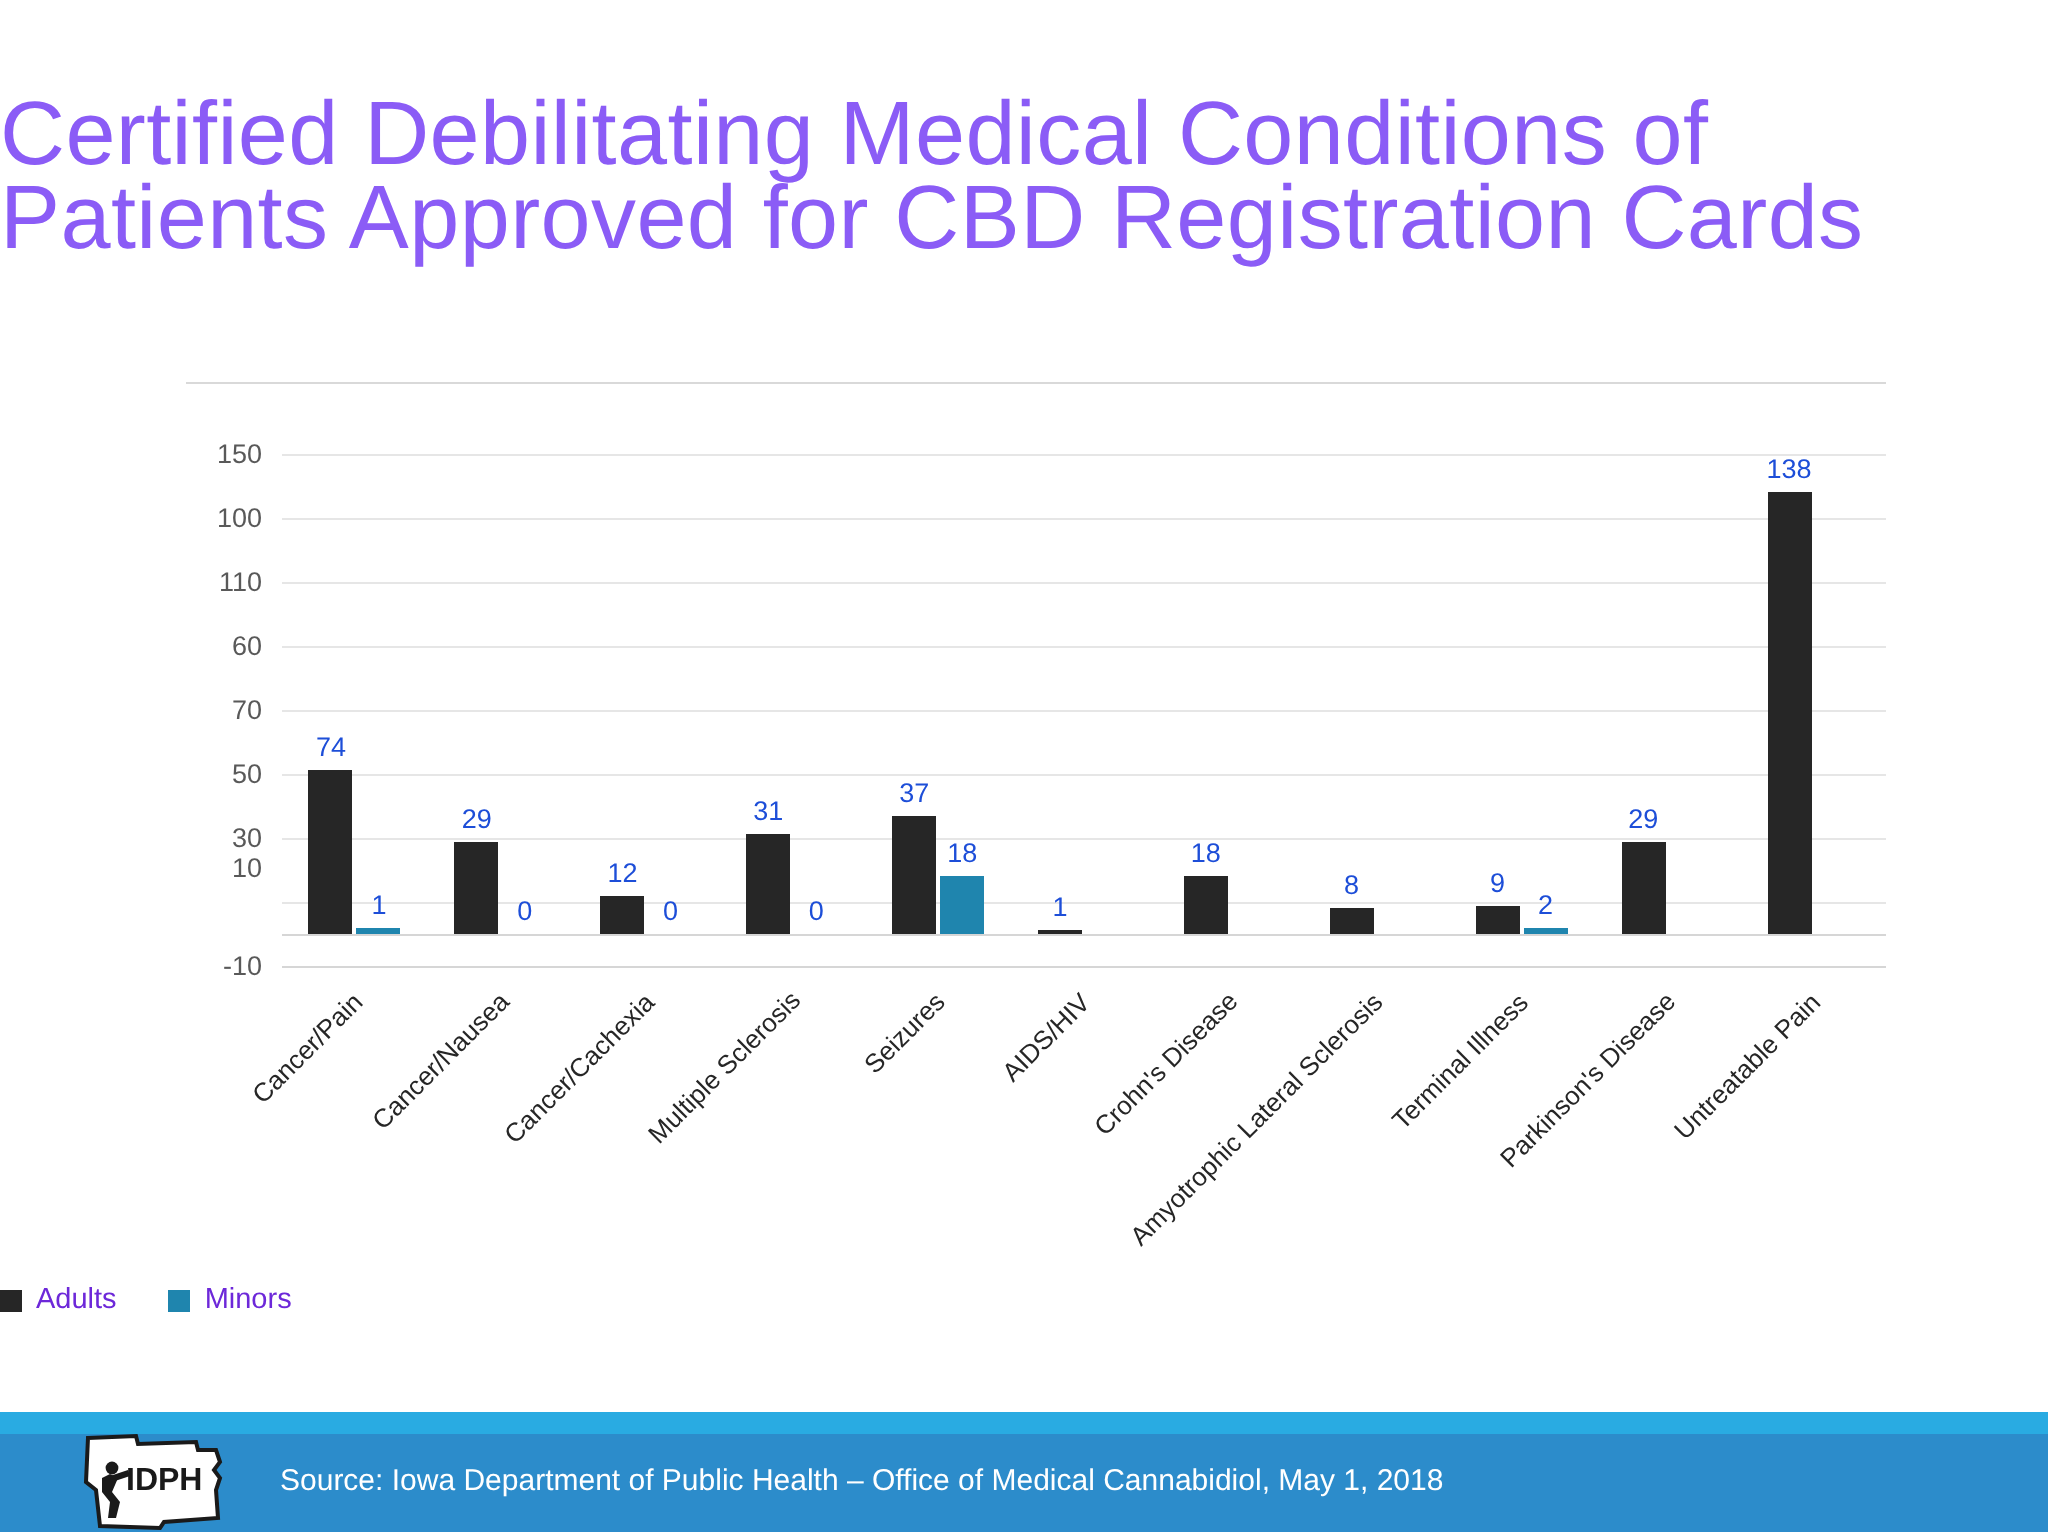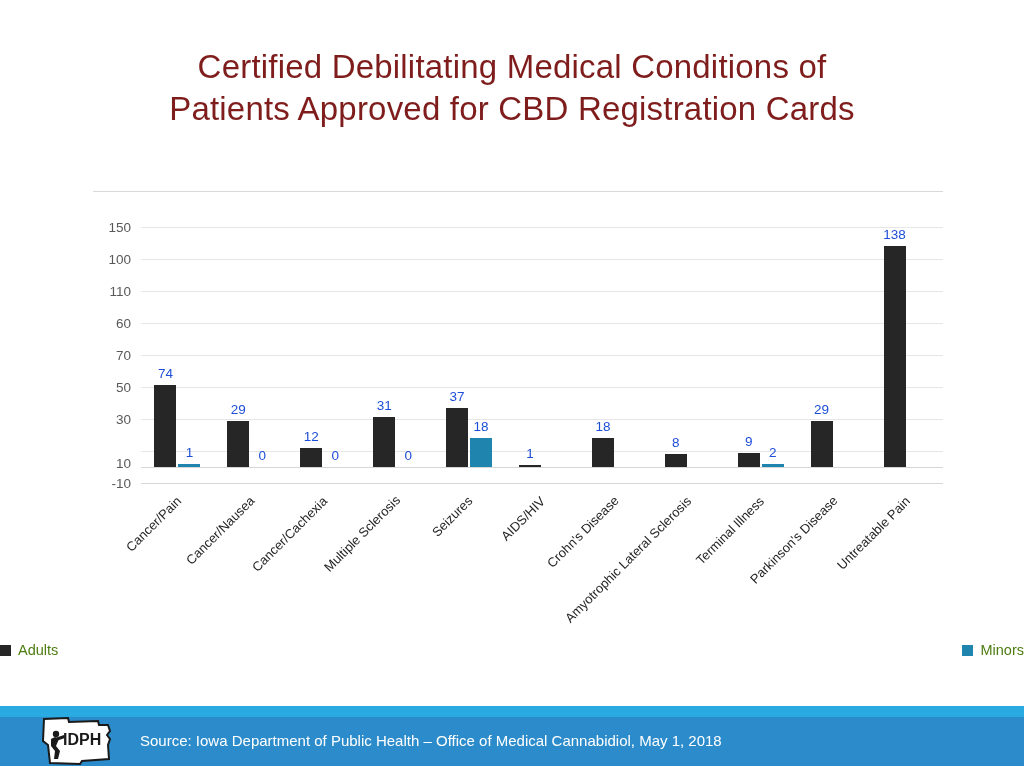--- a/index.html
+++ b/index.html
@@ -15,25 +15,25 @@
     font-family: "Liberation Sans", sans-serif;
     color: #404040;
   }
 
   
   #slide-title {
     position: absolute;
     left: 0;
     top: 46px;
     width: 1024px;
-    text-align: center;
-    font-size: 33px;
+    text-align: left;
+    font-size: 45px;
     line-height: 42px;
     font-weight: 400;
-    color: #7f1d1d;
+    color: #8b5cf6;
     letter-spacing: 0.2px;
     white-space: pre-line;
   }
 
   
   #chart-area {
     position: absolute;
     left: 0;
     top: 0;
     width: 1024px;
@@ -108,25 +108,25 @@
     height: 110px;
   }
 
   
   #legend {
     position: absolute;
     left: 0;
     top: 642px;
     width: 1024px;
     display: flex;
-    justify-content: space-between;
+    justify-content: flex-start;
     align-items: center;
     gap: 26px;
     font-size: 14.5px;
-    color: #4d7c0f;
+    color: #6d28d9;
   }
   .legend-item {
     display: flex;
     align-items: center;
     gap: 7px;
   }
   .swatch {
     width: 11px;
     height: 11px;
     display: inline-block;
@@ -208,21 +208,21 @@
         <div class="gridline zero" style="top: 240px;"></div>
       </div>
     <div id="ylabels">
         <div class="ylabel" style="top: 0px;">150</div>
         <div class="ylabel" style="top: 32px;">100</div>
         <div class="ylabel" style="top: 64px;">110</div>
         <div class="ylabel" style="top: 96px;">60</div>
         <div class="ylabel" style="top: 128px;">70</div>
         <div class="ylabel" style="top: 160px;">50</div>
         <div class="ylabel" style="top: 192px;">30</div>
-        <div class="ylabel" style="top: 236px;">10</div>
+        <div class="ylabel" style="top: 207px;">10</div>
         <div class="ylabel" style="top: 256px;">-10</div>
       </div>
     <div id="bars">
         <div class="bar adults" style="left: 13.4545px; width: 22px; top: 158.4px; height: 81.6px; position: absolute;"></div>
         <div class="barlabel" style="left: 24.4545px; top: 139.4px;">74</div>
         <div class="bar minors" style="left: 37.4545px; width: 22px; top: 237px; height: 3px; position: absolute;"></div>
         <div class="barlabel" style="left: 48.4545px; top: 218px;">1</div>
         <div class="bar adults" style="left: 86.3636px; width: 22px; top: 193.6px; height: 46.4px; position: absolute;"></div>
         <div class="barlabel" style="left: 97.3636px; top: 174.6px;">29</div>
         <div class="barlabel" style="left: 121.364px; top: 221px;">0</div>

